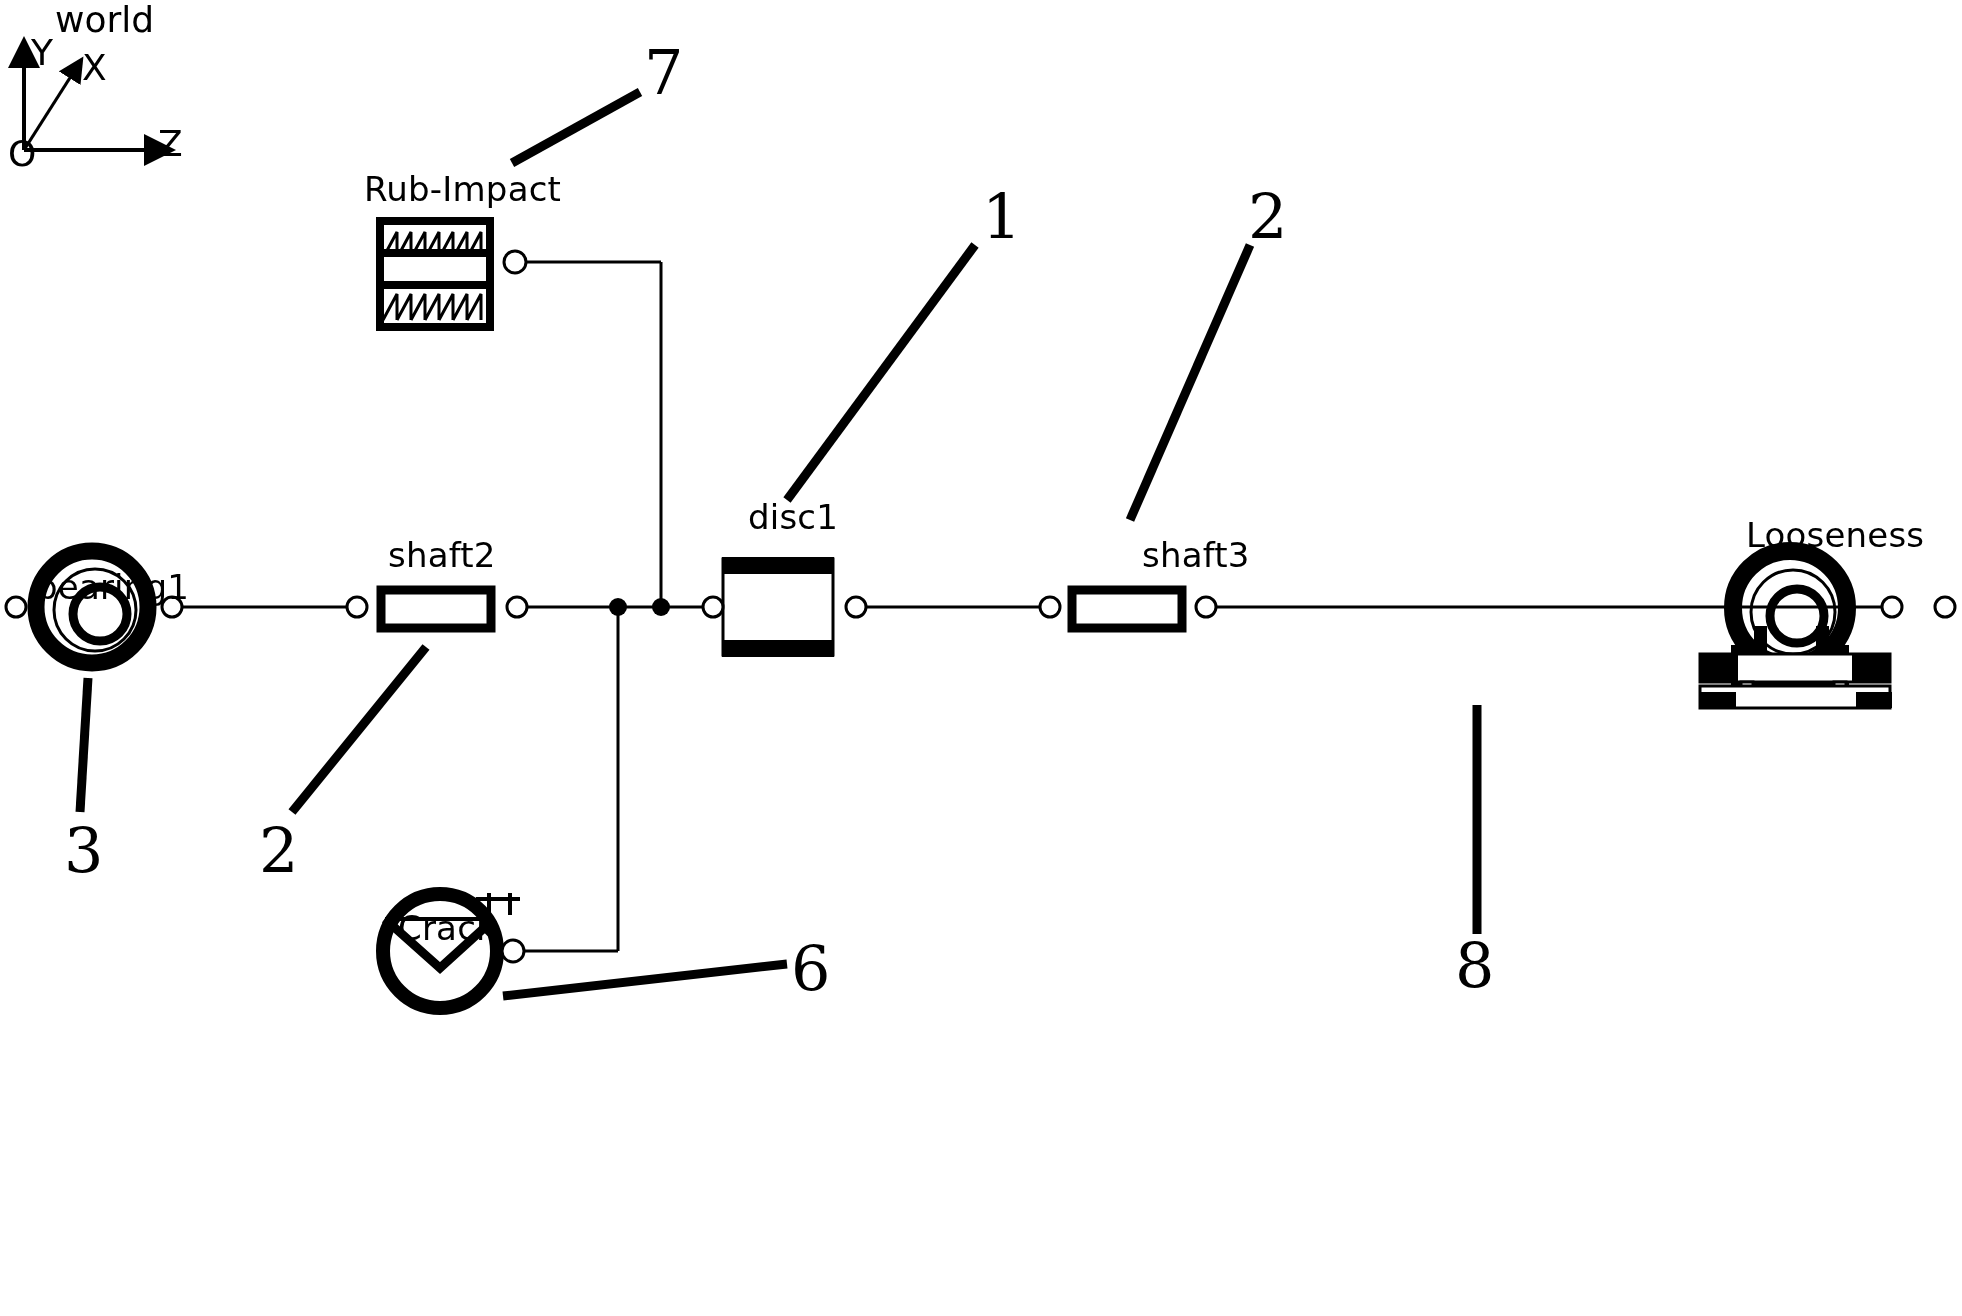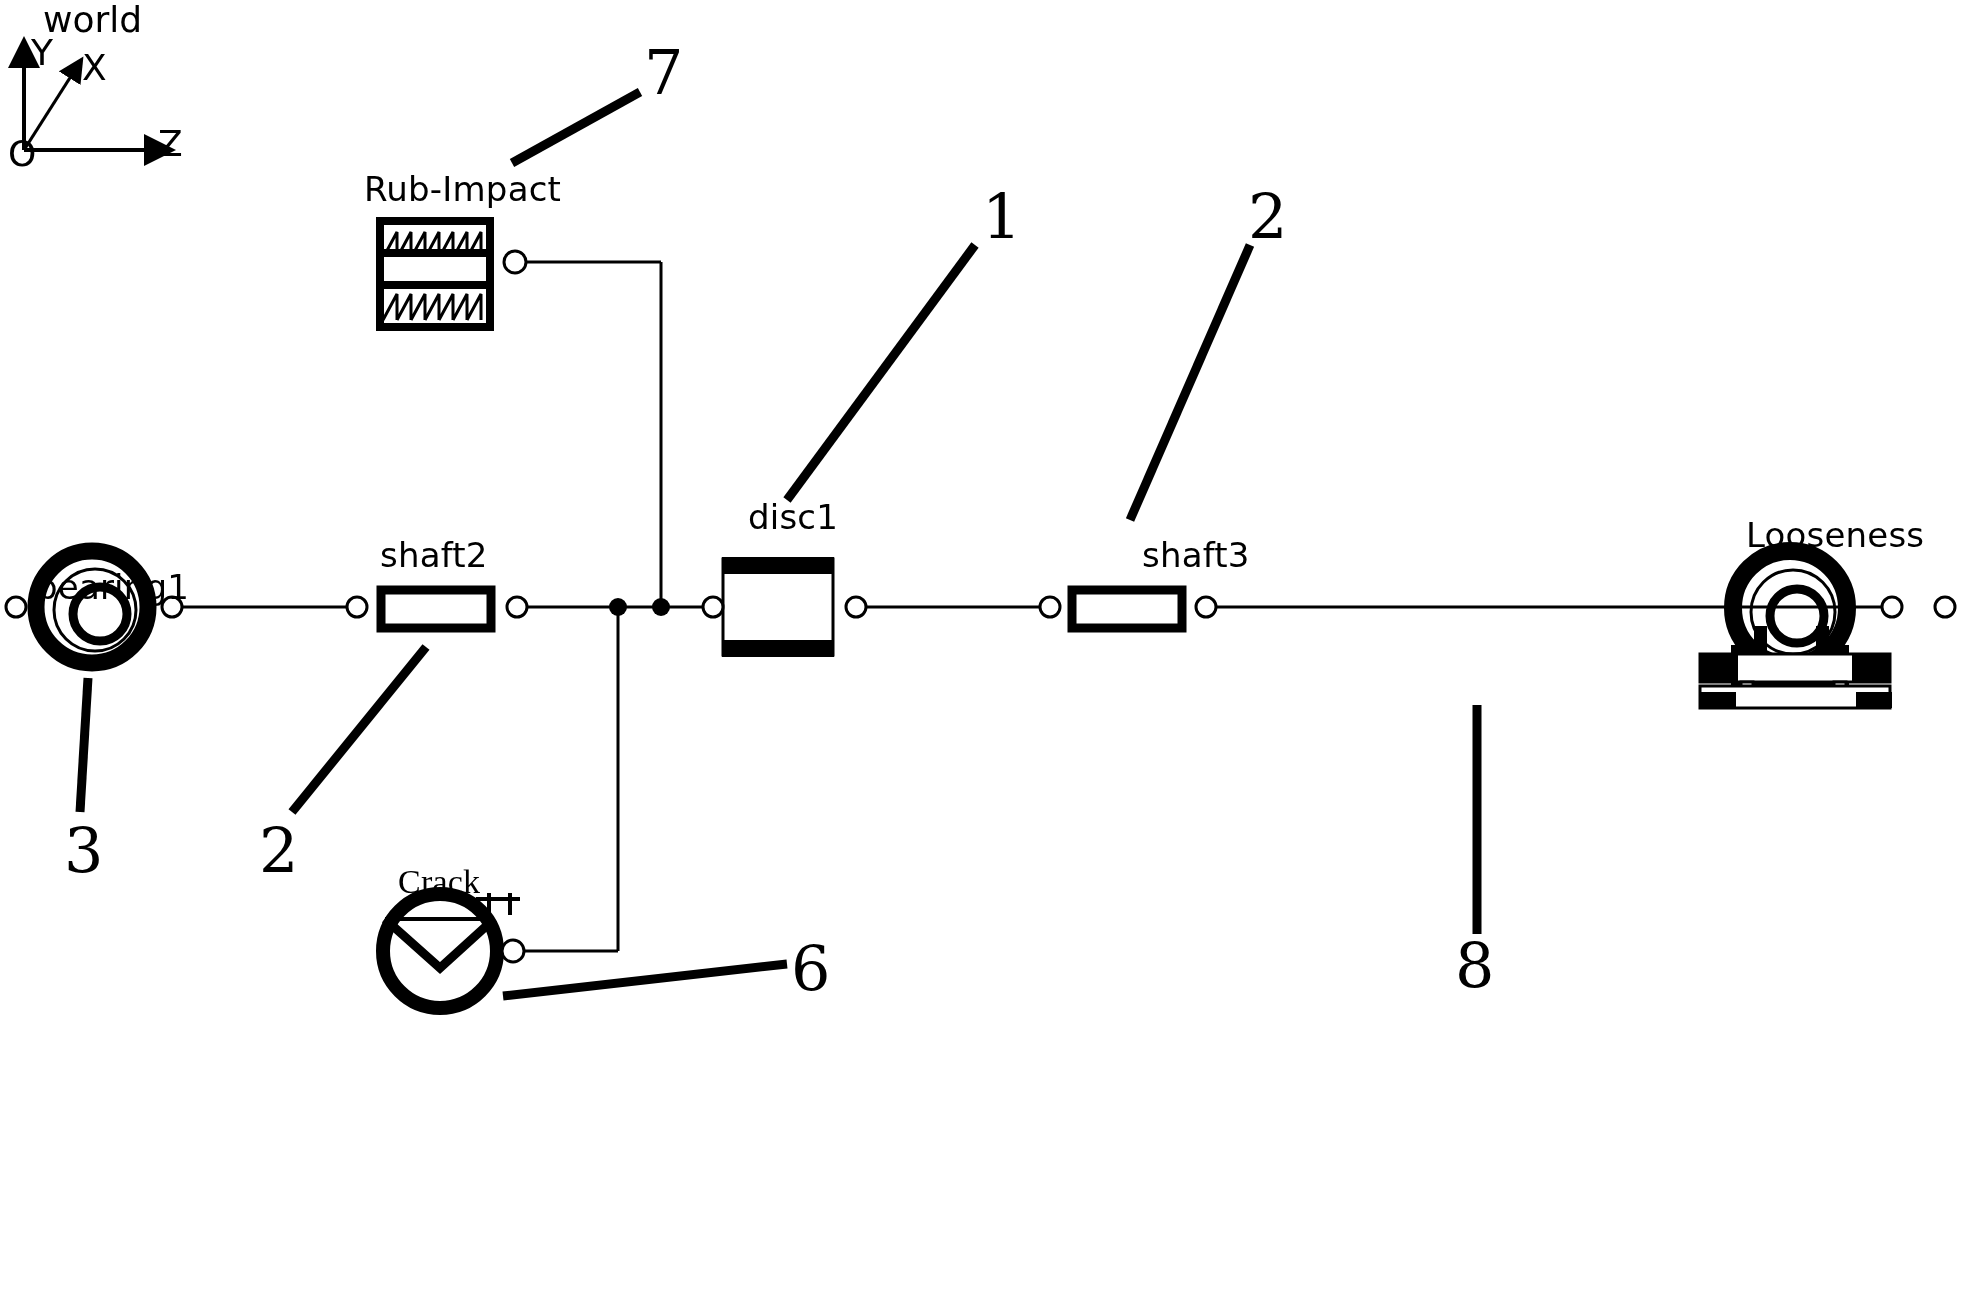--- a/index.html
+++ b/index.html
@@ -170,33 +170,33 @@
       <line x1="512" y1="163" x2="640" y2="92" stroke="#000" stroke-width="9"></line>
       <line x1="787" y1="500" x2="975" y2="245" stroke="#000" stroke-width="9"></line>
       <line x1="1130" y1="520" x2="1250" y2="245" stroke="#000" stroke-width="9"></line>
       <line x1="426" y1="647" x2="292" y2="812" stroke="#000" stroke-width="9"></line>
       <line x1="88" y1="678" x2="80" y2="812" stroke="#000" stroke-width="9"></line>
       <line x1="503" y1="996" x2="787" y2="964" stroke="#000" stroke-width="9"></line>
       <line x1="1477" y1="705" x2="1477" y2="934" stroke="#000" stroke-width="9"></line>
     </g>
   </svg>
 
-  <div class="lbl world-label" style="left:43px; top:2px;">world</div>
+  <div class="lbl world-label" style="left:55px; top:2px;">world</div>
   <div class="lbl axis-label" style="left:31px; top:35px;">Y</div>
   <div class="lbl axis-label" style="left:82px; top:50px;">X</div>
   <div class="lbl axis-label" style="left:158px; top:126px;">Z</div>
   <div class="lbl axis-label" style="left:8px; top:136px;">O</div>
 
   <div class="lbl comp-label" style="left:36px; top:524px;margin-top:46px;">bearing1</div>
-  <div class="lbl comp-label" style="left:380px; top:538px;">shaft2</div>
+  <div class="lbl comp-label" style="left:388px; top:538px;">shaft2</div>
   <div class="lbl comp-label" style="left:748px; top:500px;">disc1</div>
   <div class="lbl comp-label" style="left:1142px; top:538px;">shaft3</div>
   <div class="lbl comp-label" style="left:1702px; top:518px;margin-left:44px;">Looseness</div>
   <div class="lbl comp-label" style="left:364px; top:172px;">Rub-Impact</div>
-  <div class="lbl comp-label" style="left:398px; top:865px;font-family:Liberation Serif, serif;">Crack</div>
+  <div class="lbl comp-label" style="left:398px; top:911px;">Crack</div>
 
   <div class="lbl num-label" style="left:644px; top:42px;">7</div>
   <div class="lbl num-label" style="left:982px; top:186px;">1</div>
   <div class="lbl num-label" style="left:1248px; top:186px;">2</div>
   <div class="lbl num-label" style="left:259px; top:820px;">2</div>
   <div class="lbl num-label" style="left:64px; top:820px;">3</div>
   <div class="lbl num-label" style="left:791px; top:938px;">6</div>
   <div class="lbl num-label" style="left:1455px; top:935px;">8</div>
 
 </div>

